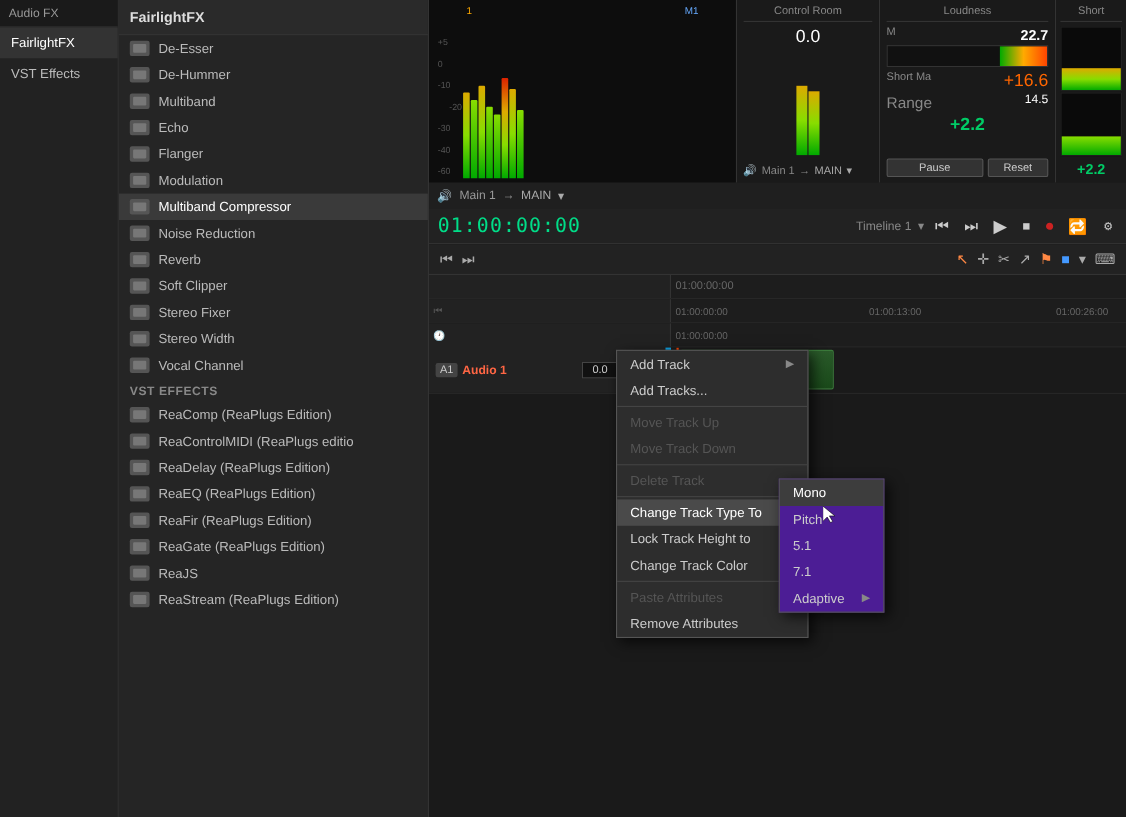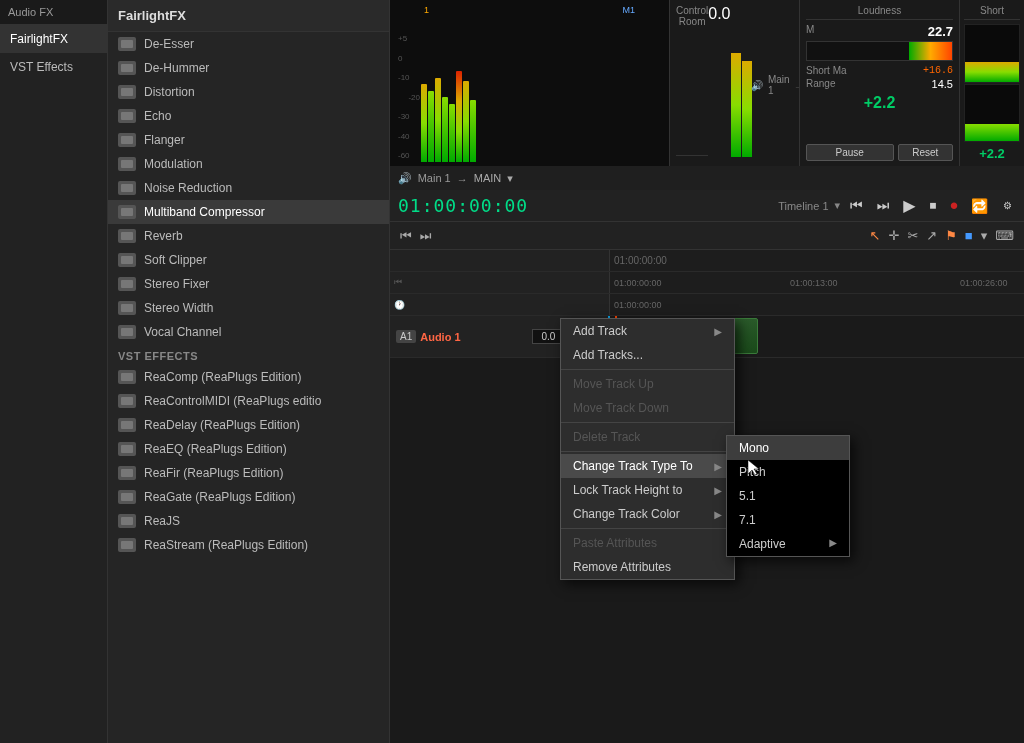--- a/index.html
+++ b/index.html
@@ -189,21 +189,21 @@
 
     .audio-track-row {
       height: 42px;
       display: flex;
       border-bottom: 1px solid #2a2a2a;
       position: relative;
     }
     .track-header {
       width: 220px;
       background: #222;
-      border-right: 2px solid #0ea5e9;
+      border-right: 5px solid #0ea5e9;
       display: flex;
       align-items: center;
       padding: 0 6px;
       gap: 4px;
       flex-shrink: 0;
     }
     .track-name {
       color: #ff6644;
       font-size: 11px;
       font-weight: bold;
@@ -277,24 +277,24 @@
     .ctx-separator {
       height: 1px;
       background: #444;
       margin: 2px 0;
     }
     .ctx-arrow { color: #888; font-size: 10px; }
 
     
     #sub-context-menu {
       position: absolute;
-      left: 726px;
+      left: 708px;
       top: 435px;
-      width: 124px;
-      background: #000000;
+      width: 96px;
+      background: #4c1d95;
       border: 1px solid #555;
       box-shadow: 4px 4px 12px rgba(0,0,0,0.7);
       z-index: 101;
     }
     .sub-ctx-item {
       padding: 5px 12px;
       color: #ccc;
       cursor: pointer;
       font-size: 12px;
     }
@@ -343,51 +343,51 @@
     <div class="fx-item">
       <div class="fx-icon">
           <div class="fx-icon-inner"></div>
         </div>
       <span>De-Hummer</span>
     </div>
     <div class="fx-item">
       <div class="fx-icon">
           <div class="fx-icon-inner"></div>
         </div>
-      <span>Distortion</span>
+      <span>Multiband</span>
     </div>
     <div class="fx-item">
       <div class="fx-icon">
           <div class="fx-icon-inner"></div>
         </div>
       <span>Echo</span>
     </div>
     <div class="fx-item">
       <div class="fx-icon">
           <div class="fx-icon-inner"></div>
         </div>
       <span>Flanger</span>
     </div>
     <div class="fx-item">
       <div class="fx-icon">
           <div class="fx-icon-inner"></div>
         </div>
       <span>Modulation</span>
     </div>
+    <div class="fx-item selected">
+      <div class="fx-icon">
+          <div class="fx-icon-inner"></div>
+        </div>
+      <span>Multiband Compressor</span>
+    </div>
     <div class="fx-item">
       <div class="fx-icon">
           <div class="fx-icon-inner"></div>
         </div>
       <span>Noise Reduction</span>
-    </div>
-    <div class="fx-item selected">
-      <div class="fx-icon">
-          <div class="fx-icon-inner"></div>
-        </div>
-      <span>Multiband Compressor</span>
     </div>
     <div class="fx-item">
       <div class="fx-icon">
           <div class="fx-icon-inner"></div>
         </div>
       <span>Reverb</span>
     </div>
     <div class="fx-item">
       <div class="fx-icon">
           <div class="fx-icon-inner"></div>
@@ -492,21 +492,21 @@
         <div style="width:6px; height:65%; background:linear-gradient(to top,#00aa00,#88dd00,#ddaa00); border-radius:1px 1px 0 0;"></div>
         <div style="width:6px; height:50%; background:linear-gradient(to top,#00aa00,#88dd00); border-radius:1px 1px 0 0;"></div>
         <div style="width:6px; height:45%; background:linear-gradient(to top,#00aa00,#88dd00); border-radius:1px 1px 0 0;"></div>
         <div style="width:6px; height:70%; background:linear-gradient(to top,#00aa00,#88dd00,#ddaa00,#dd2200); border-radius:1px 1px 0 0;"></div>
         <div style="width:6px; height:62%; background:linear-gradient(to top,#00aa00,#88dd00,#ddaa00); border-radius:1px 1px 0 0;"></div>
         <div style="width:6px; height:48%; background:linear-gradient(to top,#00aa00,#88dd00); border-radius:1px 1px 0 0;"></div>
       </div>
     </div>
   </div>
 
-  <div style="width:130px; background:#1a1a1a; border-left:1px solid #333; padding:5px 6px; display:flex; flex-direction:row;">
+  <div style="width:130px; background:#1a1a1a; border-left:1px solid #333; padding:5px 6px; display:flex; flex-direction:column;">
     <div style="font-size:10px; color:#888; text-align:center; border-bottom:1px solid #333; padding-bottom:3px; margin-bottom:5px;">Control Room</div>
     <div style="text-align:center; font-size:16px; color:#fff; margin-bottom:4px;">0.0</div>
 
     <div style="flex:1; display:flex; gap:1px; align-items:flex-end; justify-content:center; padding:4px 0;">
       <div style="width:10px; height:70%; background:linear-gradient(to top,#00aa00,#88dd00,#ddaa00);"></div>
       <div style="width:10px; height:65%; background:linear-gradient(to top,#00aa00,#88dd00,#ddaa00);"></div>
     </div>
     <div style="display:flex; align-items:center; gap:4px; font-size:10px; color:#888; margin-top:4px;">
       <span>🔊</span>
       <span>Main 1</span>
@@ -521,24 +521,24 @@
     <div style="display:flex; justify-content:space-between; margin-bottom:2px;">
       <span style="font-size:10px; color:#888;">M</span>
       <span style="font-size:13px; color:#fff; font-weight:bold;">22.7</span>
     </div>
 
     <div style="height:20px; background:#111; border:1px solid #333; margin-bottom:4px; position:relative; overflow:hidden;">
       <div style="position:absolute; right:0; top:0; width:30%; height:100%; background:linear-gradient(to right,#00aa00,#ffaa00,#ff4400);"></div>
     </div>
     <div style="display:flex; justify-content:space-between; margin-bottom:2px;">
       <span style="font-size:10px; color:#888;">Short Ma</span>
-      <span style="font-size:10px; color:#ff6600;font-family:Liberation Mono, monospace;">+16.6</span>
+      <span style="font-size:16px; color:#ff6600;">+16.6</span>
     </div>
     <div style="display:flex; justify-content:space-between; margin-bottom:4px;">
-      <span style="font-size:10px; color:#888;">Range</span>
+      <span style="font-size:14px; color:#888;">Range</span>
       <span style="font-size:11px; color:#fff;">14.5</span>
     </div>
     <div style="text-align:center; font-size:16px; color:#00cc66; font-weight:bold; margin-bottom:4px;">+2.2</div>
     <div style="display:flex; gap:4px; margin-top:auto;">
       <button style="background:#333; border:1px solid #555; color:#ccc; padding:2px 22px; font-size:10px; cursor:pointer; border-radius:2px; flex:1;">Pause</button>
       <button style="background:#333; border:1px solid #555; color:#ccc; padding:2px 6px; font-size:10px; cursor:pointer; border-radius:2px; flex:1;">Reset</button>
     </div>
   </div>
 
   <div style="width:65px; background:#1a1a1a; border-left:1px solid #333; padding:5px 4px; display:flex; flex-direction:column;">

